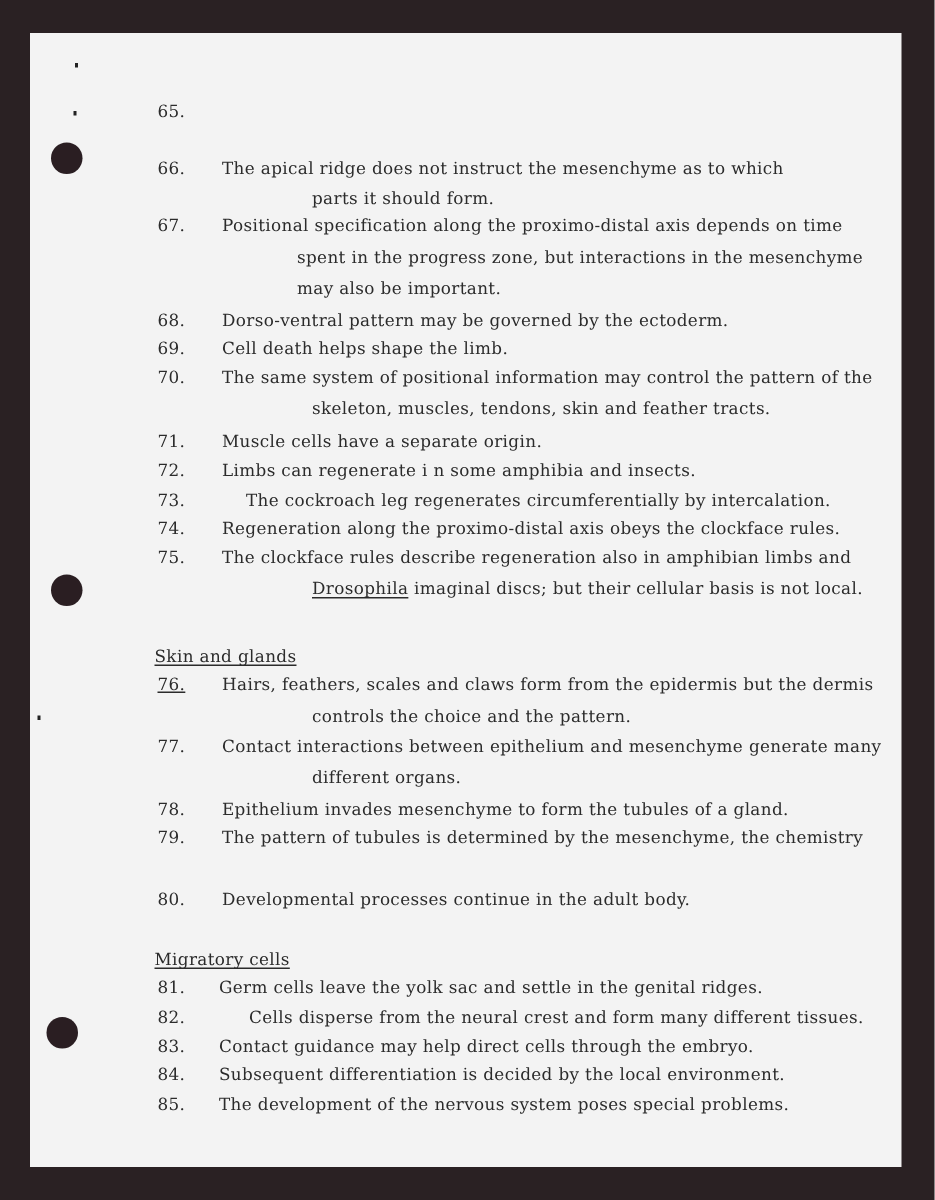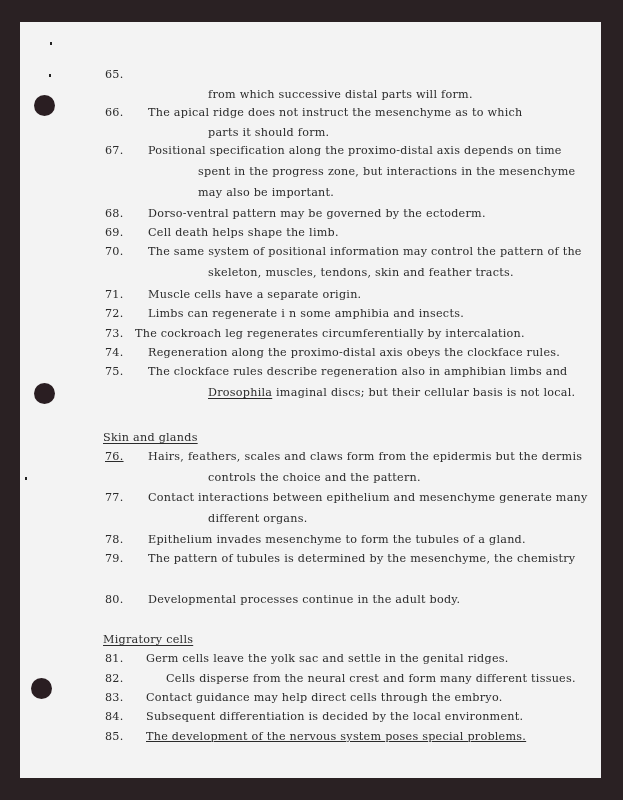--- a/index.html
+++ b/index.html
@@ -48,41 +48,40 @@
 <div class="page">
   <div class="hole" style="left:14px; top:73px;"></div>
   <div class="hole" style="left:14px; top:361px;"></div>
   <div class="hole" style="left:11px; top:656px;"></div>
   <div class="speck" style="left:30px; top:20px;"></div>
   <div class="speck" style="left:29px; top:52px;"></div>
   <div class="speck" style="left:5px; top:455px;"></div>
 
   <div class="content" id="content">
       <div class="num" style="top: 46px;">65.</div>
-      <div class="line txt" style="top: 66px; left: 188px;">from which successive distal parts will form.</div>
       <div class="num" style="top: 84px;">66.</div>
       <div class="line txt" style="top: 84px; left: 128px;">The apical ridge does not instruct the mesenchyme as to which</div>
       <div class="line txt" style="top: 104px; left: 188px;">parts it should form.</div>
       <div class="num" style="top: 122px;">67.</div>
       <div class="line txt" style="top: 122px; left: 128px;">Positional specification along the proximo-distal axis depends on time</div>
       <div class="line txt" style="top: 143px; left: 178px;">spent in the progress zone, but interactions in the mesenchyme</div>
       <div class="line txt" style="top: 164px; left: 178px;">may also be important.</div>
       <div class="num" style="top: 185px;">68.</div>
       <div class="line txt" style="top: 185px; left: 128px;">Dorso-ventral pattern may be governed by the ectoderm.</div>
       <div class="num" style="top: 204px;">69.</div>
       <div class="line txt" style="top: 204px; left: 128px;">Cell death helps shape the limb.</div>
       <div class="num" style="top: 223px;">70.</div>
       <div class="line txt" style="top: 223px; left: 128px;">The same system of positional information may control the pattern of the</div>
       <div class="line txt" style="top: 244px; left: 188px;">skeleton, muscles, tendons, skin and feather tracts.</div>
       <div class="num" style="top: 266px;">71.</div>
       <div class="line txt" style="top: 266px; left: 128px;">Muscle cells have a separate origin.</div>
       <div class="num" style="top: 285px;">72.</div>
       <div class="line txt" style="top: 285px; left: 128px;">Limbs can regenerate i n some amphibia and insects.</div>
       <div class="num" style="top: 305px;">73.</div>
-      <div class="line txt" style="top: 305px; left: 115px;">The cockroach leg regenerates circumferentially by intercalation.</div>
+      <div class="line txt" style="top: 305px; left: 144px;">The cockroach leg regenerates circumferentially by intercalation.</div>
       <div class="num" style="top: 324px;">74.</div>
       <div class="line txt" style="top: 324px; left: 128px;">Regeneration along the proximo-distal axis obeys the clockface rules.</div>
       <div class="num" style="top: 343px;">75.</div>
       <div class="line txt" style="top: 343px; left: 128px;">The clockface rules describe regeneration also in amphibian limbs and</div>
       <div class="line txt" style="top: 364px; left: 188px;"><span class="u">Drosophila</span><span> imaginal discs;  but their cellular basis is not local.</span></div>
       <div class="heading" style="top: 409px;">Skin and glands</div>
       <div class="num" style="top: 428px; text-decoration: underline;">76.</div>
       <div class="line txt" style="top: 449px; left: 188px;">controls the choice and the pattern.</div>
       <div class="line txt" style="top: 428px; left: 128px;">Hairs, feathers, scales and claws form from the epidermis but the dermis</div>
       <div class="num" style="top: 469px;">77.</div>
@@ -97,15 +96,15 @@
       <div class="heading" style="top: 611px;">Migratory cells</div>
       <div class="num" style="top: 630px; text-align: center;">81.</div>
       <div class="line txt" style="top: 630px; left: 126px;">Germ cells leave the yolk sac and settle in the genital ridges.</div>
       <div class="num" style="top: 650px;">82.</div>
       <div class="line txt" style="top: 650px; left: 126px; margin-left: 20px;">Cells disperse from the neural crest and form many different tissues.</div>
       <div class="num" style="top: 669px;">83.</div>
       <div class="line txt" style="top: 669px; left: 126px;">Contact guidance may help direct cells through the embryo.</div>
       <div class="num" style="top: 688px;">84.</div>
       <div class="line txt" style="top: 688px; left: 126px;">Subsequent differentiation is decided by the local environment.</div>
       <div class="num" style="top: 708px;">85.</div>
-      <div class="line txt" style="top: 708px; left: 126px; text-decoration: underline;">The development of the nervous system poses special problems.</div>
+      <div class="line txt" style="top: 708px; left: 126px;">The development of the nervous system poses special problems.</div>
     </div>
 </div>
 
 </body></html>

